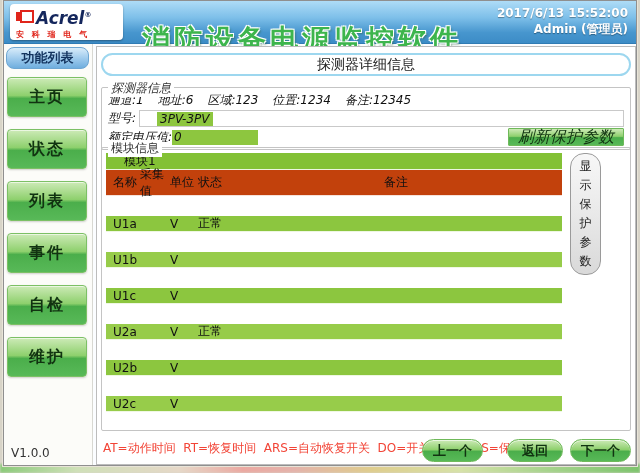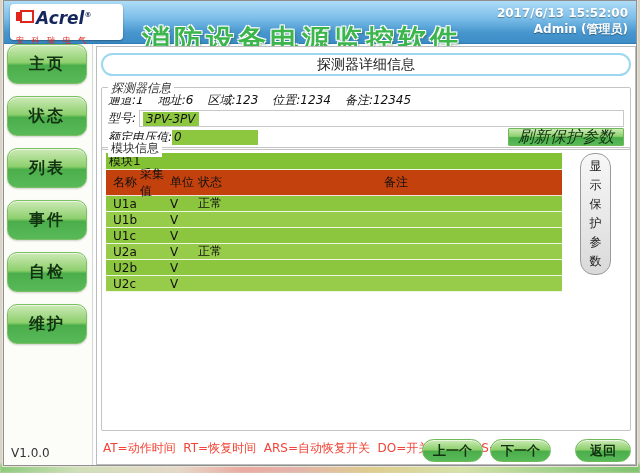--- a/index.html
+++ b/index.html
@@ -20,37 +20,37 @@
     background:linear-gradient(180deg,#aedcf7 0%,#7dbfe9 40%,#4796ce 75%,#3c8cc6 100%);
     border-bottom:1px solid #2f7bb4; }
   .logo-box { position:absolute; left:6px; top:3px; width:113px; height:36px; background:#fff;
     border-radius:4px; box-shadow:0 1px 2px rgba(0,0,0,.35); padding:3px 5px 2px 6px; }
   .logo-top { display:flex; align-items:center; gap:4px; }
   .logo-icon { position:relative; width:16px; height:13px; display:inline-block; }
   .logo-icon::before { content:""; position:absolute; left:0; top:2px; width:10px; height:9px; background:#e0251b; }
   .logo-icon::after  { content:""; position:absolute; left:4px; top:0; width:10px; height:9px; border:2px solid #e0251b; background:#fff; }
   .logo-word { font-size:17px; font-weight:bold; font-style:italic; color:#14265c; letter-spacing:0; line-height:17px; }
   .logo-reg { font-size:7px; vertical-align:super; color:#14265c; font-style:normal; }
-  .logo-sub { font-size:8px; font-weight:normal; color:#e0251b; letter-spacing:2.5px; margin-top:8px; white-space:nowrap; }
+  .logo-sub { font-size:8px; font-weight:bold; color:#e0251b; letter-spacing:2.5px; margin-top:2px; white-space:nowrap; }
 
   .app-title { position:absolute; left:138px; top:20px; font-size:28px; font-weight:bold; color:#3db54d;
     letter-spacing:4px; white-space:nowrap;
     text-shadow:-1px -1px 0 #fff,1px -1px 0 #fff,-1px 1px 0 #fff,1px 1px 0 #fff,2px 2px 2px rgba(40,90,40,.45);font-family:Liberation Serif, serif; }
 
   .header-right { position:absolute; right:8px; top:4px; text-align:right; color:#fff; font-weight:bold; }
   .header-datetime { font-size:12px; line-height:16px; text-shadow:0 1px 1px rgba(0,0,0,.35); }
   .header-user { font-size:12px; line-height:16px; text-shadow:0 1px 1px rgba(0,0,0,.35); }
 
   
   .sidebar { position:absolute; left:0; top:43px; width:89px; bottom:0; background:#fcfcf9; border-right:1px solid #d8d8d2; }
   .sidebar-header { margin:3px 3px 6px 2px; height:22px; border-radius:8px;
     background:linear-gradient(180deg,#d8ecfa 0%,#9cc9ec 55%,#6faede 100%);
     border:1px solid #6ea6d2; color:#13335e; font-size:13px; font-weight:bold;
     display:flex; align-items:center; justify-content:center; }
-  .nav-btn { margin:0 5px 12px 3px; height:40px; border-radius:10px;
+  .nav-btn { margin:0 5px 12px 3px; height:40px; border-radius:4px;
     background:linear-gradient(180deg,#cdeab7 0%,#8ed06d 46%,#4bae4b 54%,#58b958 100%);
     border:1px solid #7cc065; box-shadow:inset 0 1px 0 rgba(255,255,255,.6),0 1px 2px rgba(0,0,0,.18);
     color:#113311; font-size:16px; font-weight:bold; letter-spacing:2px;
     display:flex; align-items:center; justify-content:center; cursor:pointer; }
   .nav-btn:nth-child(2) { margin-top:8px; }
   .version { position:absolute; left:7px; bottom:5px; font-size:12px; color:#333; }
 
   
   .main { position:absolute; left:92px; top:45px; width:540px; height:419px;
     background:#fff; border:1px solid #bcbcbc; }
@@ -60,43 +60,43 @@
     display:flex; align-items:center; justify-content:center; font-size:14px; color:#222; }
 
   .groupbox { position:absolute; left:4px; right:4px; border:1px solid #c4c4c4; border-radius:2px; }
   .groupbox-legend { position:absolute; top:-8px; left:6px; background:#fff; padding:0 3px; font-size:12px; color:#333; }
 
   .gb-detector { top:40px; height:63px; padding:4px 6px 2px 6px;font-style:italic; }
   .info-line { font-size:12px; color:#111; height:17px; display:flex; align-items:center; }
   .info-line span { margin-right:14px; }
   .model-row { display:flex; align-items:center; height:19px; font-size:12px; color:#111; }
   .model-input { flex:1; height:17px; border:1px solid #c9c9c9; background:#fff; margin-left:3px;
-    display:flex; align-items:center; padding-left:3px; }
+    display:flex; align-items:center; padding-left:17px; }
   .hl-green { background:#8dc63f; padding:0 3px; font-size:12px; color:#111; }
   .voltage-row { display:flex; align-items:center; height:19px; font-size:12px; color:#111; position:relative; }
   .voltage-value { background:#8dc63f; min-width:86px; height:15px; font-size:12px; color:#111; padding:0 2px; }
   .refresh-btn { position:absolute; right:0; top:0; height:18px; padding:8px 9px; border-radius:1px;
     background:linear-gradient(180deg,#cdeab7 0%,#8ed06d 46%,#4bae4b 54%,#58b958 100%);
     border:1px solid #6fb95a; font-size:16px; color:#113311; display:flex; align-items:center; cursor:pointer; }
 
   .gb-module { top:100px; height:284px; padding:5px 4px 4px 4px; }
   .module-wrap { display:flex; align-items:flex-start; }
   .module-table { width:456px; }
   .t-row { display:flex; font-size:12px; color:#111; border-bottom:1px solid rgba(255,255,255,.85); align-items:center; }
-  .row-module-title { background:#83c135; height:17px; padding-left:3px; }
+  .row-module-title { background:#83c135; height:17px; padding-left:18px; }
   .row-head { background:#c2410c; height:26px; }
-  .row-data { height:16px; }
+  .row-data { height:16px;margin-top:20px; }
   .row-data:nth-child(odd) { background:#8cc63f; }
   .row-data:nth-child(even) { background:#97cc4a; }
   .c-name { width:34px; padding-left:7px; }
   .c-value { width:30px; }
   .c-unit { width:28px; }
   .c-status { width:186px; }
   .c-note { flex:1; }
-  .vertical-btn { width:31px; height:122px; margin-left:18px;
+  .vertical-btn { width:31px; height:122px; margin-left:8px;
     background:linear-gradient(180deg,#f7f7f7 0%,#e9e9e9 50%,#d9d9d9 100%);
     border:1px solid #9a9a9a; border-radius:14px; cursor:pointer;
     display:flex; align-items:center; justify-content:center; }
   .vertical-btn span { width:13px; font-size:12px; line-height:19px; color:#222; word-break:break-all; text-align:center; }
 
   .footer-legend { position:absolute; left:6px; bottom:7px; font-size:12px; color:#f24436; white-space:pre; }
   .footer-btns { position:absolute; right:4px; bottom:2px; display:flex; align-items:center; }
   .pill-btn { height:23px; padding:0 10px; border-radius:12px; margin-left:7px;
     background:linear-gradient(180deg,#cdeab7 0%,#8ed06d 46%,#4bae4b 54%,#58b958 100%);
     border:1px solid #6fb95a; box-shadow:inset 0 1px 0 rgba(255,255,255,.6);
@@ -120,20 +120,21 @@
         <div class="logo-sub">安 科 瑞 电 气</div>
       </div>
       <div class="app-title">消防设备电源监控软件</div>
       <div class="header-right">
         <div class="header-datetime">2017/6/13 15:52:00</div>
         <div class="header-user">Admin (管理员)</div>
       </div>
     </div>
 
     <div class="sidebar">
+      <div class="sidebar-header">功能列表</div>
       <div class="nav-btn">主页</div>
       <div class="nav-btn">状态</div>
       <div class="nav-btn">列表</div>
       <div class="nav-btn">事件</div>
       <div class="nav-btn">自检</div>
       <div class="nav-btn">维护</div>
       <div class="version">V1.0.0</div>
     </div>
 
     <div class="main">
@@ -221,19 +222,19 @@
           </div>
           <div class="vertical-btn">
             <span>显示保护参数</span>
           </div>
         </div>
       </div>
 
       <div class="footer-legend">AT=动作时间  RT=恢复时间  ARS=自动恢复开关  DO=开关量输出  PS=保护</div>
       <div class="footer-btns">
         <div class="pill-btn">上一个</div>
+        <div class="pill-btn back">返回</div>
         <div class="pill-btn">下一个</div>
-        <div class="pill-btn back">返回</div>
       </div>
 
     </div>
   </div>
 </div>
 
 </body></html>

